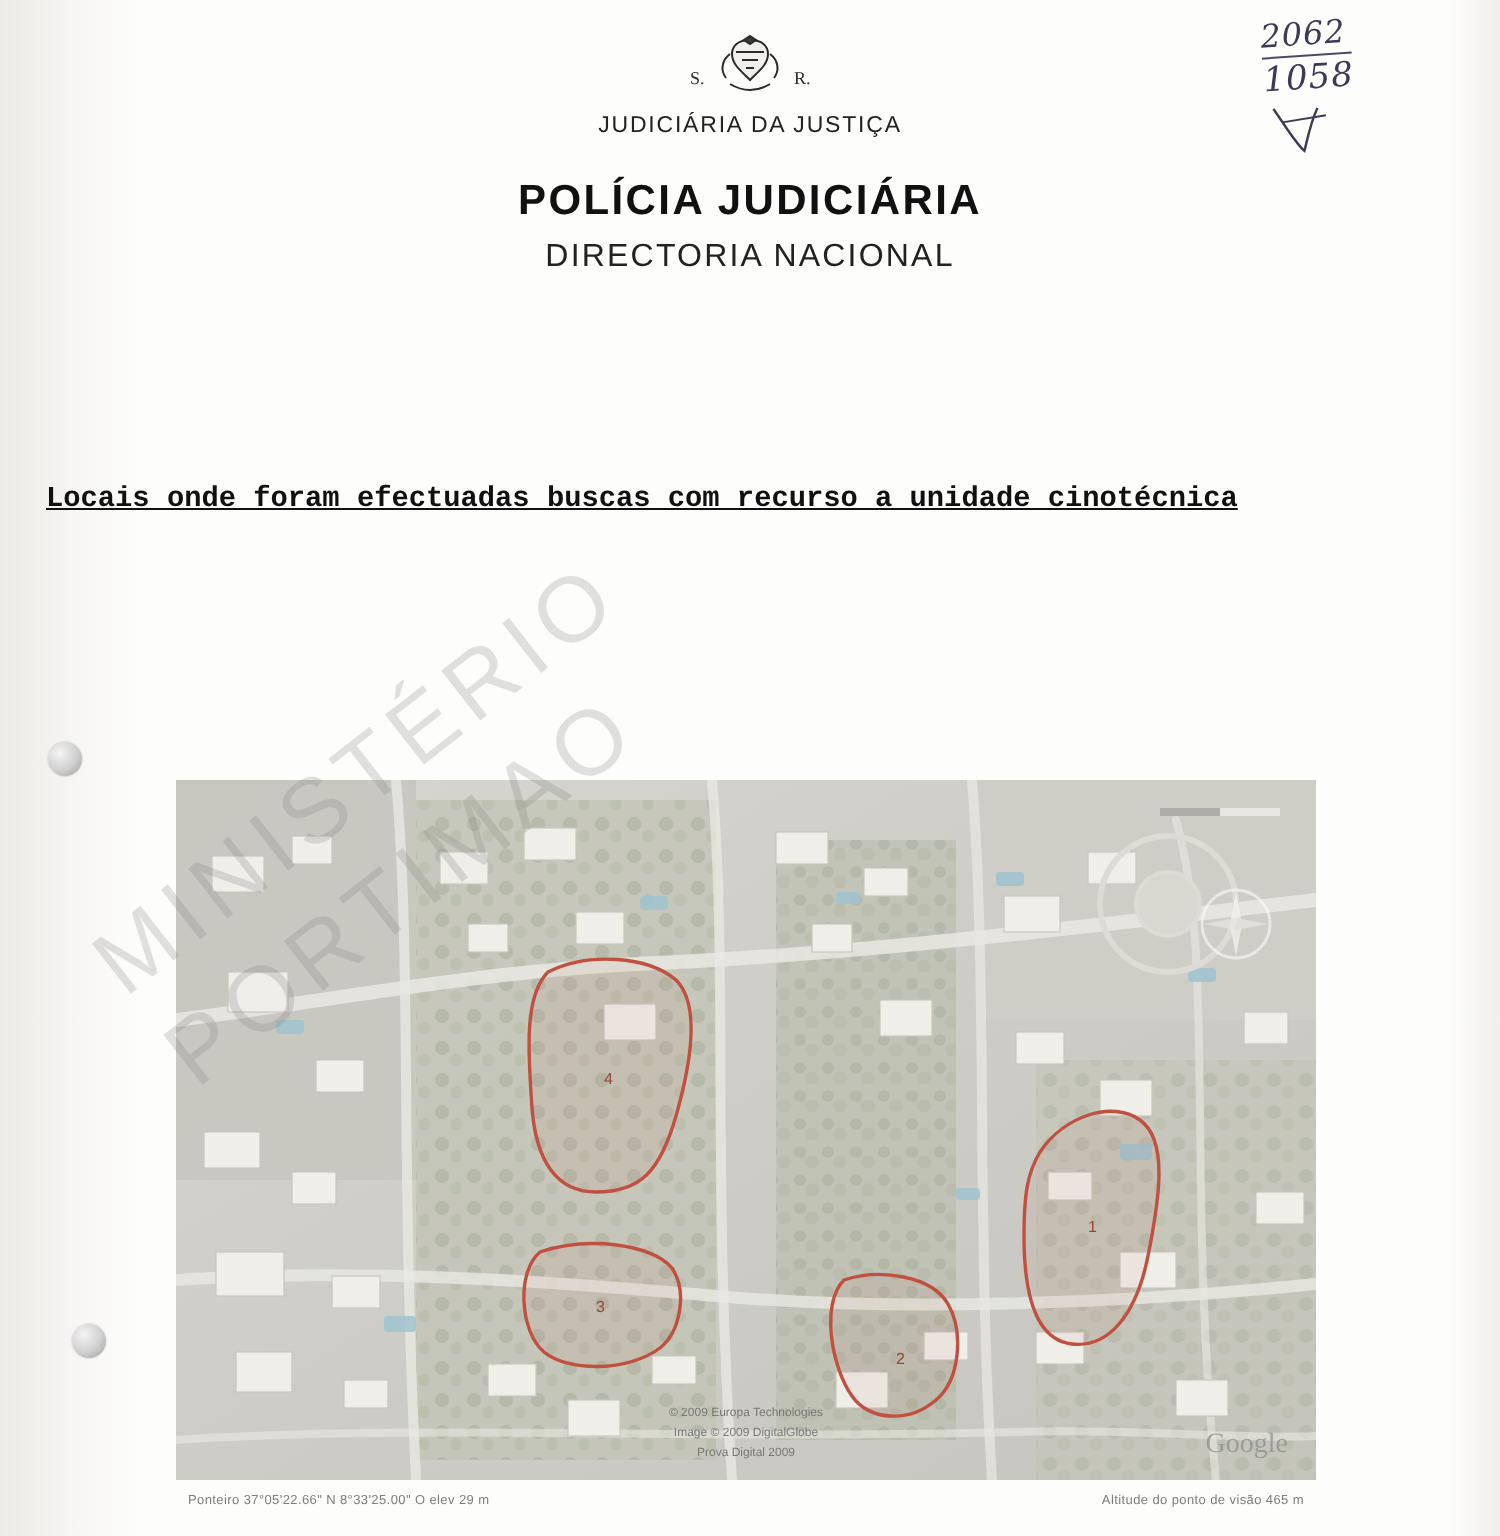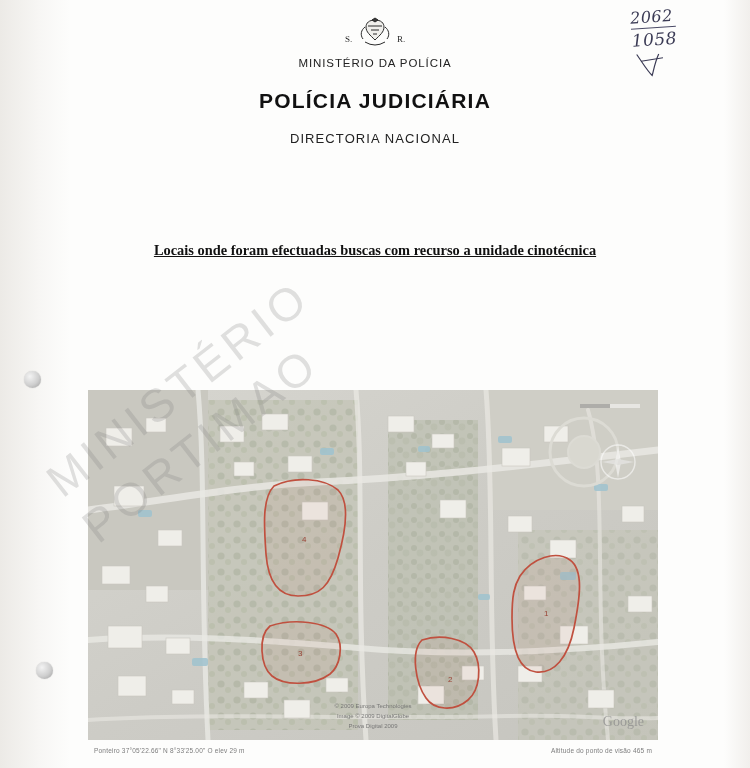--- a/index.html
+++ b/index.html
@@ -65,23 +65,23 @@
     margin-top: 2px;
   }
   .pj-title {
     font-size: 21px;
     font-weight: bold;
     letter-spacing: 1.2px;
     margin-top: 20px;
     color: #111;
   }
   .pj-sub {
-    font-size: 13px;
+    font-size: 16px;
     letter-spacing: 1.1px;
-    margin-top: 18px;
+    margin-top: 7px;
     color: #222;
   }
 
   
   .handwriting {
     position: absolute;
     right: 38px;
     top: 6px;
     width: 80px;
     text-align: left;
@@ -106,26 +106,26 @@
   .hw-flourish {
     margin-top: 2px;
     width: 40px; height: 26px;
   }
 
   
   .doc-heading {
     position: absolute;
     left: 0; right: 0;
     top: 242px;
-    text-align: center;
-    font-family: Liberation Serif, serif;
+    font-family: Liberation Mono, monospace;
     font-weight: bold;
     font-size: 14.4px;
     text-decoration: underline;
     color: #111;
+    padding-left: 23px;
   }
 
   
   .map-wrap {
     position: absolute;
     left: 88px;
     top: 390px;
     width: 570px;
     height: 350px;
     overflow: hidden;
@@ -193,21 +193,21 @@
         <path d="M48 4 c-6 0 -9 3 -9 7 c0 5 4 8 9 13 c5 -5 9 -8 9 -13 c0 -4 -3 -7 -9 -7 z" fill="#f0efec"></path>
         <path d="M41 10 h14 M44 14 h8 M46 18 h4"></path>
         <path d="M48 2 l3 2 l-3 2 l-3 -2 z" fill="#3a3a3a"></path>
         <path d="M38 11 c-4 3 -5 8 -2 12"></path>
         <path d="M58 11 c4 3 5 8 2 12"></path>
         <path d="M38 26 q10 6 20 0"></path>
       </g>
       <text x="18" y="26" font-size="9" font-family="Liberation Serif, serif" fill="#2a2a2a">S.</text>
       <text x="70" y="26" font-size="9" font-family="Liberation Serif, serif" fill="#2a2a2a">R.</text>
     </svg>
-    <div class="ministry">MINISTÉRIO DA POLÍCIA</div>
+    <div class="ministry">JUDICIÁRIA DA JUSTIÇA</div>
     <div class="pj-title">POLÍCIA JUDICIÁRIA</div>
     <div class="pj-sub">DIRECTORIA NACIONAL</div>
   </div>
 
   <div class="doc-heading">Locais onde foram efectuadas buscas com recurso a unidade cinotécnica</div>
 
   <div class="map-wrap">
     <svg class="map-canvas" viewBox="0 0 570 350">
       <defs>
         <linearGradient id="gsky" x1="0" y1="0" x2="1" y2="1">

